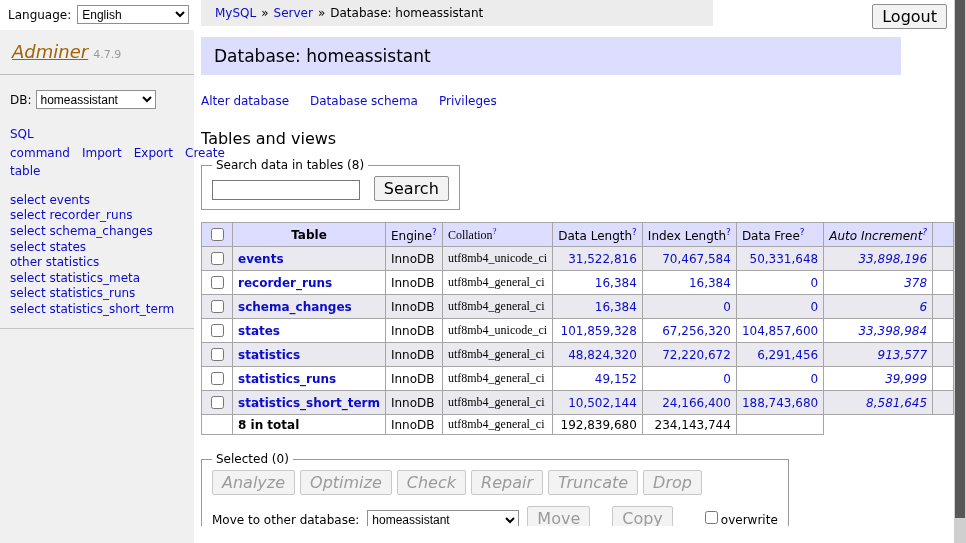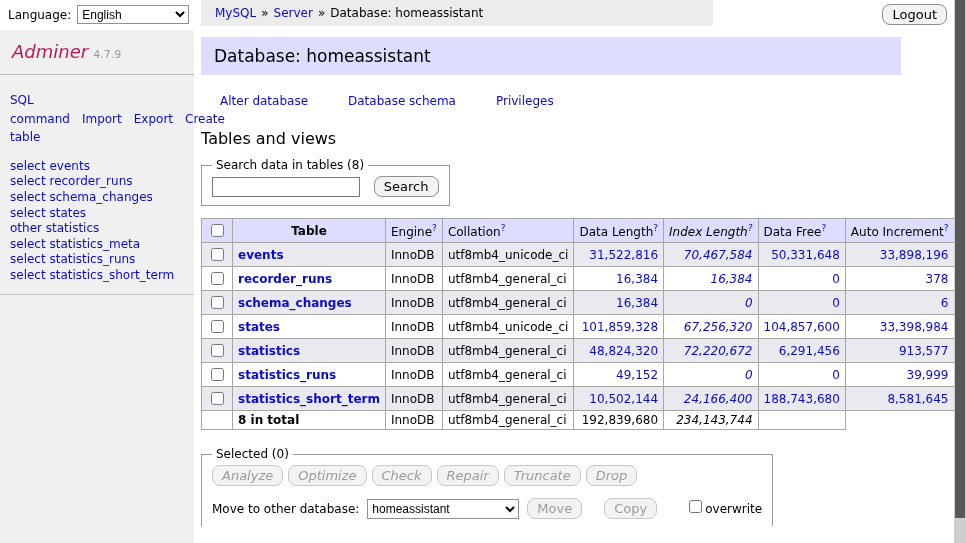--- a/index.html
+++ b/index.html
@@ -28,49 +28,49 @@
   .sidebar-actions a { margin-right:12px; }
   .table-link-list { margin:12px 0 0; padding:0 10px 10px; border-bottom:1px solid #c4c4c4; list-style:none; line-height:15.6px; }
   .table-link-list li { white-space:nowrap; }
 
   
   .main { position:absolute; left:201px; top:0; right:12px; height:526px; overflow:hidden; }
   .breadcrumb { display:inline-block; min-width:512px; height:26px; line-height:26px; background:#ececec; padding:0 14px; white-space:nowrap; }
   .breadcrumb .sep { color:#000; margin:0 5px; }
   h2.page-title { background:#ddddff; margin:11px 53px 0 0; padding:9px 13px; font-size:17px; font-weight:normal; }
   .nav-links { margin:19px 0 0; }
-  .nav-links a { margin-right:21px;margin-left:19px; }
+  .nav-links a { margin-right:21px; }
   h3 { font-size:16px; font-weight:normal; margin:21px 0 10px; }
 
   fieldset { display:inline-block; border:1px solid #999; padding:4px 10px 8px; margin:0; }
   legend { font-size:12px; padding:0 4px; }
   .search-fieldset input[type="text"] { width:148px; height:20px; border:1px solid #777; padding:1px 4px; font-size:12px; margin-right:10px; }
 
   button, .btn {
     font-family:"DejaVu Sans","Liberation Sans",sans-serif;
-    font-size:13px; padding:2px 9px; background:#f3f3f3; border:1px solid #8f8f8f; border-radius:8px; color:#000;
+    font-size:16px; padding:2px 9px; background:#f3f3f3; border:1px solid #8f8f8f; border-radius:2px; color:#000;
   }
   button:disabled { color:#9b9b9b; background:#f3f3f3; border-color:#c8c8c8; }
 
   
   table.data-table { border-collapse:collapse; margin-top:12px; font-size:12px; }
   .data-table th, .data-table td { border:1px solid #a6a6a6; padding:2px 5px; height:17px; white-space:nowrap; }
   .data-table thead th, .data-table thead td { background:#ddddff; }
   .data-table thead th { font-weight:bold; text-align:center; }
   .data-table thead td { font-weight:normal; text-align:left; }
   .data-table tbody tr:nth-child(odd) { background:#e9e9ef; }
   .data-table tbody tr.total-row { background:#fff; }
   .col-check { width:24px; text-align:center; }
   .col-name { width:122px; text-align:left; }
   .col-engine { width:44px; }
-  .col-collation { width:98px; }
+  .col-collation { width:98px;font-family:Liberation Serif, serif; }
   .num { text-align:right; color:#0b0bcc; }
   .total-row .num { color:#000; }
-  .col-dlen { width:72px; } .col-ilen { width:74px;font-style:italic; } .col-dfree { width:65px; }
-  .col-auto { width:80px; } .col-rows { width:58px; }
+  .col-dlen { width:72px; } .col-ilen { width:74px; } .col-dfree { width:65px; }
+  .col-auto { width:80px;font-style:italic; } .col-rows { width:58px; }
   .tbl-name a { font-weight:bold; }
   .total-label { font-weight:bold; }
   sup.help { color:#0b0bcc; font-size:9px; }
 
   
   .selected-fieldset { margin-top:17px; }
   .button-row button { margin-right:5px;font-style:italic; }
   .move-row { margin-top:11px; white-space:nowrap; }
   .move-row select { width:152px; height:20px; font-size:12px; border:1px solid #8f8f8f; background:#fff; margin:0 8px; }
   .move-row button { margin-right:22px; }
@@ -86,22 +86,27 @@
 <div class="language-row">
   <span>Language:</span><select>
     <option>English</option>
   </select>
 </div>
 
 <button class="logout-btn">Logout</button>
 
 <div class="sidebar">
   <h1>
-    <a style="color:#be185d;">Adminer</a><span class="app-version">4.7.9</span>
+    <a style="color:#a16207;text-decoration:underline;">Adminer</a><span class="app-version">4.7.9</span>
   </h1>
+  <div class="db-row">
+    <span>DB:</span><select>
+      <option>homeassistant</option>
+    </select>
+  </div>
   <div class="sidebar-actions">
     <a>SQL command</a><a>Import</a><a>Export</a><a>Create table</a>
   </div>
   <ul class="table-link-list">
     <li><a>select events</a></li>
       <li><a>select recorder_runs</a></li>
       <li><a>select schema_changes</a></li>
       <li><a>select states</a></li>
       <li><a>other statistics</a></li>
       <li><a>select statistics_meta</a></li>

